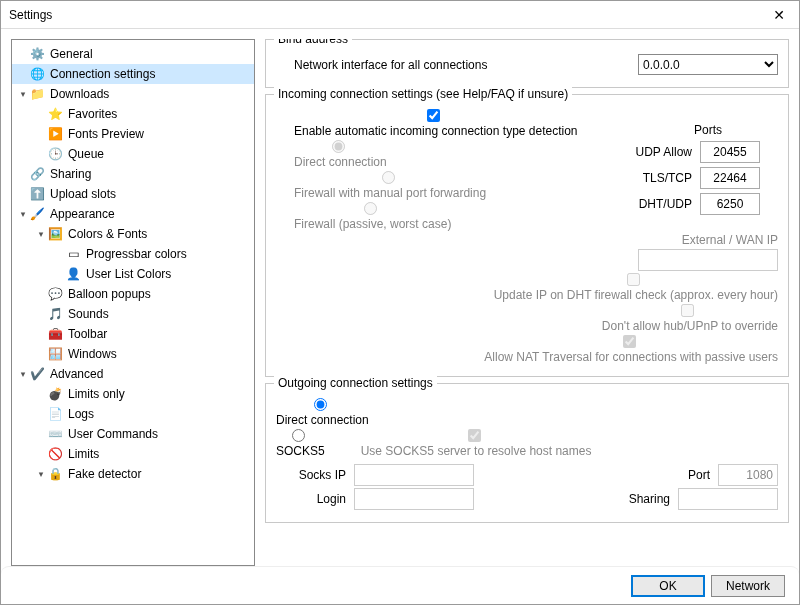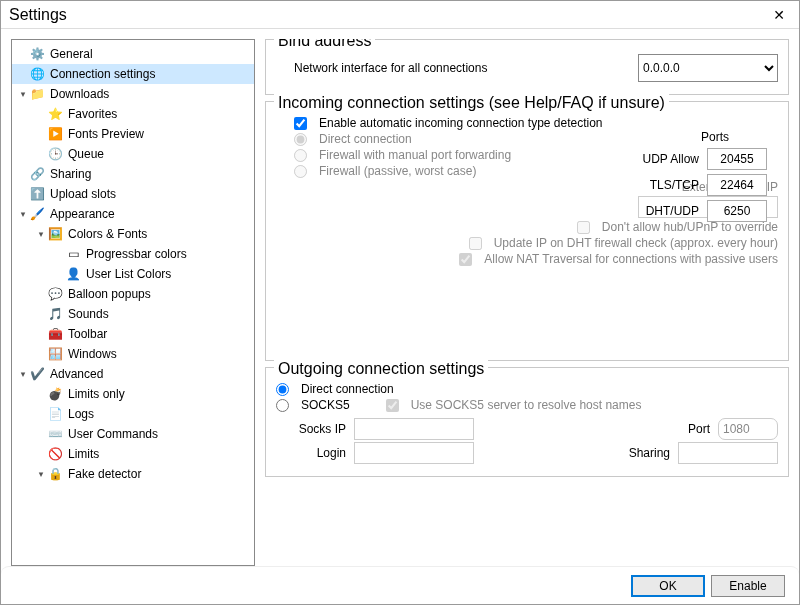--- a/index.html
+++ b/index.html
@@ -18,21 +18,21 @@
   flex-direction: column;
   background: #fff;
 }
 .titlebar {
   height: 28px;
   display: flex;
   align-items: center;
   padding: 0 8px;
   border-bottom: 1px solid #ddd;
 }
-.titlebar .title { flex: 1; font-size: 16px; }
+.titlebar .title { flex: 1; font-size: 12px; }
 .titlebar .close { font-size: 14px; cursor: pointer; padding: 0 6px; }
 .content {
   flex: 1;
   display: flex;
   padding: 10px 10px 0 10px;
   gap: 10px;
   min-height: 0;
 }
 .tree-panel {
   width: 244px;
@@ -81,45 +81,45 @@
   border: 1px solid #c8c8c8;
   padding: 12px 10px 10px 10px;
   position: relative;
 }
 .group-title {
   position: absolute;
   top: -8px;
   left: 8px;
   background: #fff;
   padding: 0 4px;
-  font-size: 16px;
+  font-size: 12px;
 }
 .row { display: flex; align-items: center; gap: 8px; margin: 2px 0; }
 .indent { padding-left: 18px; }
 .indent2 { padding-left: 36px; justify-content: flex-end; }
-label.inline { display: inline-flex; align-items: center; gap: 8px; }
+label.inline { display: inline-flex; align-items: center; gap: 2px; flex-direction: column; }
 input[type="checkbox"], input[type="radio"] { margin: 0 4px 0 0; }
 input[type="text"] {
   border: 1px solid #aaa;
   height: 22px;
   padding: 0 4px;
   font-family: inherit;
   font-size: 12px;
 }
 input[type="text"]:disabled { background: #fff; color: #888; border-color: #ccc; }
 select {
   border: 1px solid #888;
-  height: 28px;
+  height: 21px;
   font-family: inherit;
   font-size: 12px;
   background: #fff;
   margin-left: 20px;
 }
 .disabled { color: #888; }
-.ports-col { position: absolute; right: 21px; top: 28px; width: 150px; }
+.ports-col { position: absolute; right: 28px; top: 28px; width: 150px; }
 .ports-col .hdr { text-align: right; padding-right: 38px; margin-bottom: 4px; }
 .ports-col .prow { display: flex; align-items: center; justify-content: flex-end; gap: 8px; margin: 4px 0; }
 .ports-col input { width: 60px; text-align: center; }
 .footer {
   height: 38px;
   display: flex;
   justify-content: flex-end;
   align-items: center;
   gap: 6px;
   padding: 0 14px;
@@ -361,27 +361,27 @@
         </div>
         <div class="row indent2 disabled">
           <span>External / WAN IP</span>
         </div>
         <div class="row indent2">
           <input type="text" style="width: 140px;" disabled="">
         </div>
         <div class="row indent2 disabled">
           <label class="inline">
             <input type="checkbox" disabled="" style="">
+            <span>Update IP on DHT firewall check (approx. every hour)</span>
+          </label>
+        </div>
+        <div class="row indent2 disabled">
+          <label class="inline">
+            <input type="checkbox" disabled="" style="">
             <span>Don't allow hub/UPnP to override</span>
-          </label>
-        </div>
-        <div class="row indent2 disabled">
-          <label class="inline">
-            <input type="checkbox" disabled="" style="">
-            <span>Update IP on DHT firewall check (approx. every hour)</span>
           </label>
         </div>
         <div class="row indent2 disabled">
           <label class="inline">
             <input type="checkbox" checked="" disabled="" style="">
             <span>Allow NAT Traversal for connections with passive users</span>
           </label>
         </div>
 
         <div class="ports-col">
@@ -418,30 +418,30 @@
           <label class="inline disabled">
             <input type="checkbox" checked="" disabled="" style="">
             <span>Use SOCKS5 server to resolve host names</span>
           </label>
         </div>
         <div class="row" style="margin-top:6px">
           <span style="width:70px;text-align:right">Socks IP</span>
           <input type="text" style="width: 120px;" disabled="">
           <span class="flex1"></span>
           <span>Port</span>
-          <input type="text" style="width: 60px; text-align: left; border-radius: 7px;" disabled="" value="1080">
+          <input type="text" style="width: 60px; text-align: right;" disabled="" value="1080">
         </div>
         <div class="row">
           <span style="width:70px;text-align:right">Login</span>
           <input type="text" style="width: 120px;" disabled="">
           <span class="flex1"></span>
           <span>Sharing</span>
           <input type="text" style="width: 100px;" disabled="">
         </div>
       </div>
     </div>
   </div>
 
   <div class="footer">
     <button class="btn primary">OK</button>
-    <button class="btn">Enable</button>
+    <button class="btn">Network</button>
   </div>
 </div>
 
 </body></html>

